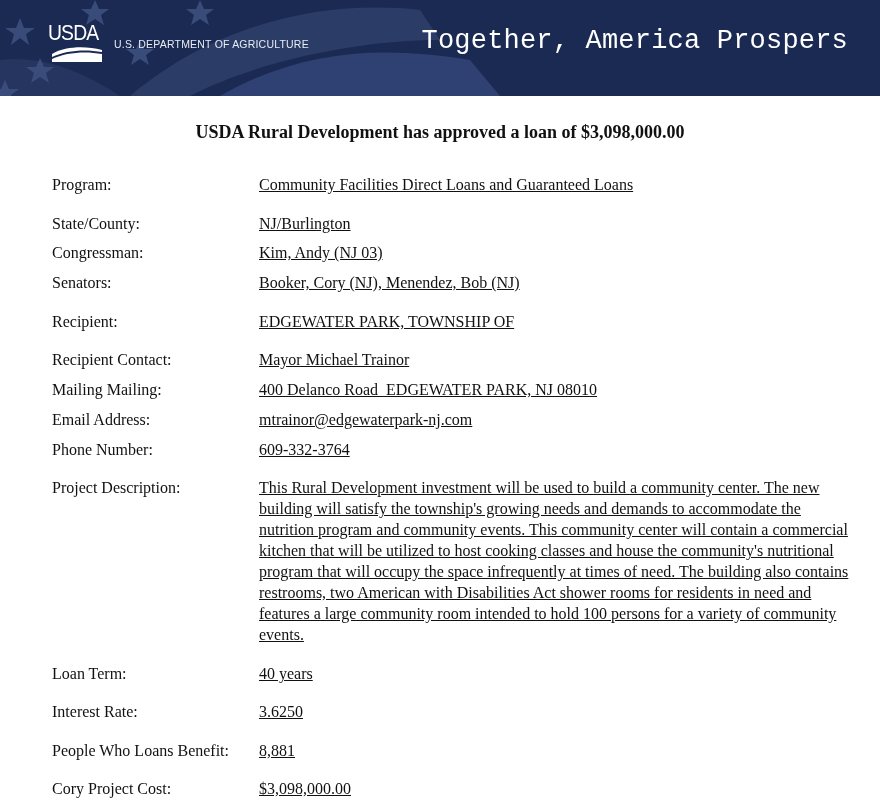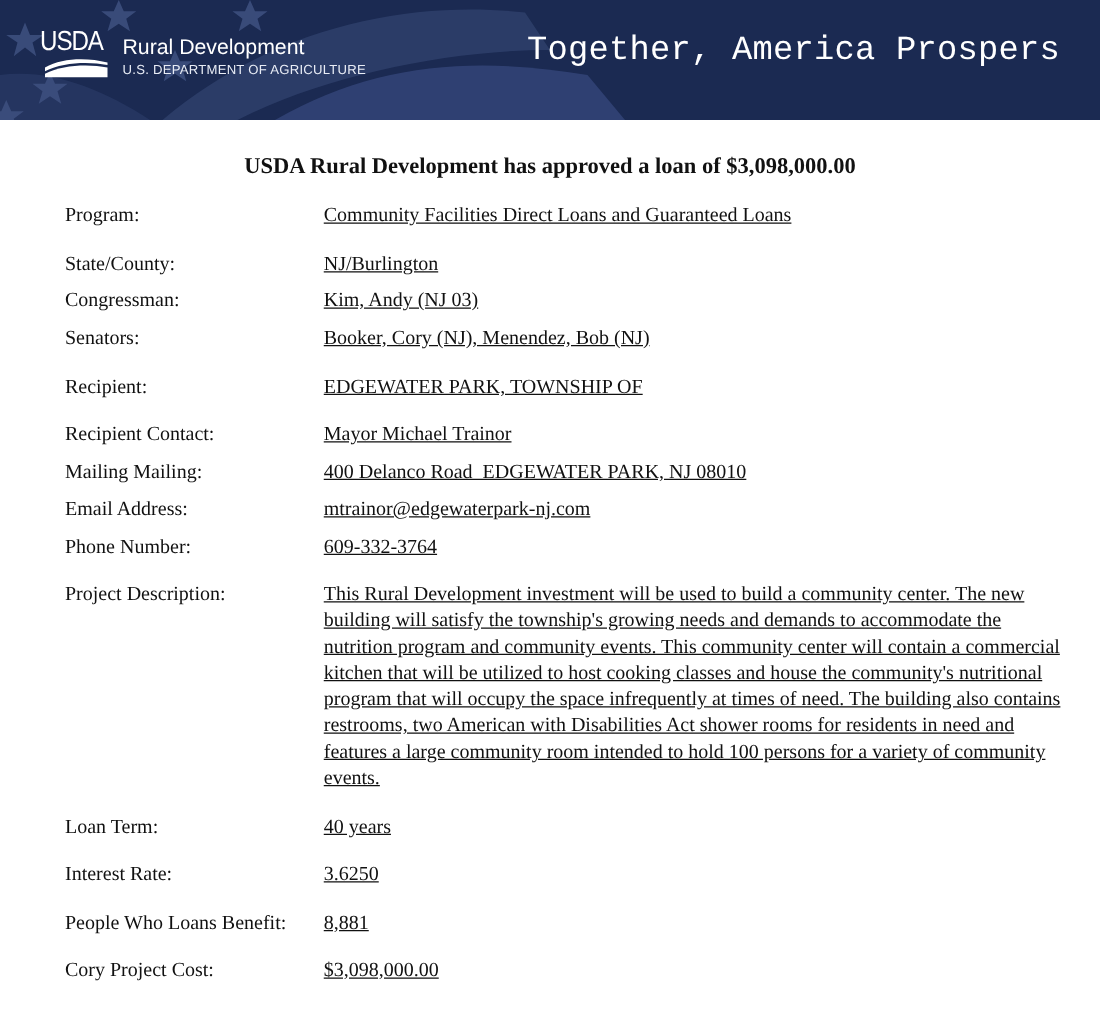--- a/index.html
+++ b/index.html
@@ -10,22 +10,22 @@
     color: #111111;
   }
   .banner {
     position: relative;
     width: 880px; height: 96px;
     background: #1b2a52;
     overflow: hidden;
   }
   .banner svg.bg { position: absolute; left: 0; top: 0; }
   .logo {
-    position: absolute; left: 34px; top: 22px;
-    display: flex; align-items: flex-end;
+    position: absolute; left: 50px; top: 22px;
+    display: flex; align-items: center;
   }
   .usda-mark { width: 54px; display: flex; flex-direction: column; align-items: center; }
   .usda-text {
     font-family: "Liberation Sans", "DejaVu Sans", sans-serif;
     font-size: 22px; font-weight: 400; color: #ffffff;
     letter-spacing: -1px; line-height: 22px;
     transform: scaleX(0.88); transform-origin: left;
   }
   .usda-swoosh { margin-top: 2px; }
   .logo-words { margin-left: 10px; margin-top: 2px; }
@@ -42,21 +42,21 @@
     position: absolute; right: 32px; top: 26px;
     font-family: Liberation Mono, monospace;
     font-size: 27px; font-weight: 400; color: #ffffff;
     letter-spacing: 0.2px;
   }
   .headline {
     text-align: center;
     font-weight: bold;
     font-size: 18px;
     margin-top: 26px;
-    margin-bottom: 0;
+    margin-bottom: 12px;
   }
   .details { position: relative; margin-left: 52px; }
   .row {
     position: absolute; left: 0; width: 800px;
     font-size: 16px; line-height: 21px;
   }
   .row .label { position: absolute; left: 0; top: 0; width: 196px; }
   .row .value { position: absolute; left: 207px; top: 0; width: 595px; text-decoration: underline; }
 </style>
 </head>
@@ -78,21 +78,20 @@
   </svg>
   <div class="logo">
     <div class="usda-mark">
       <span class="usda-text">USDA</span>
       <svg class="usda-swoosh" width="52" height="16">
         <path d="M1 8 C 15 0, 35 0, 51 4 L 51 6 C 35 3, 15 4, 1 11 Z" fill="#ffffff"></path>
         <path d="M1 13 C 15 6, 35 5, 51 8 L 51 16 L 1 16 Z" fill="#ffffff"></path>
       </svg>
     </div>
     <div class="logo-words">
-      <div class="rd-title">Rural Development</div>
       <div class="rd-sub">U.S. DEPARTMENT OF AGRICULTURE</div>
     </div>
   </div>
   <div class="tagline">Together, America Prospers</div>
 </div>
 
 <div class="headline">USDA Rural Development has approved a loan of $3,098,000.00</div>
 
 <div class="details">
   <div class="row" style="top:19px">

